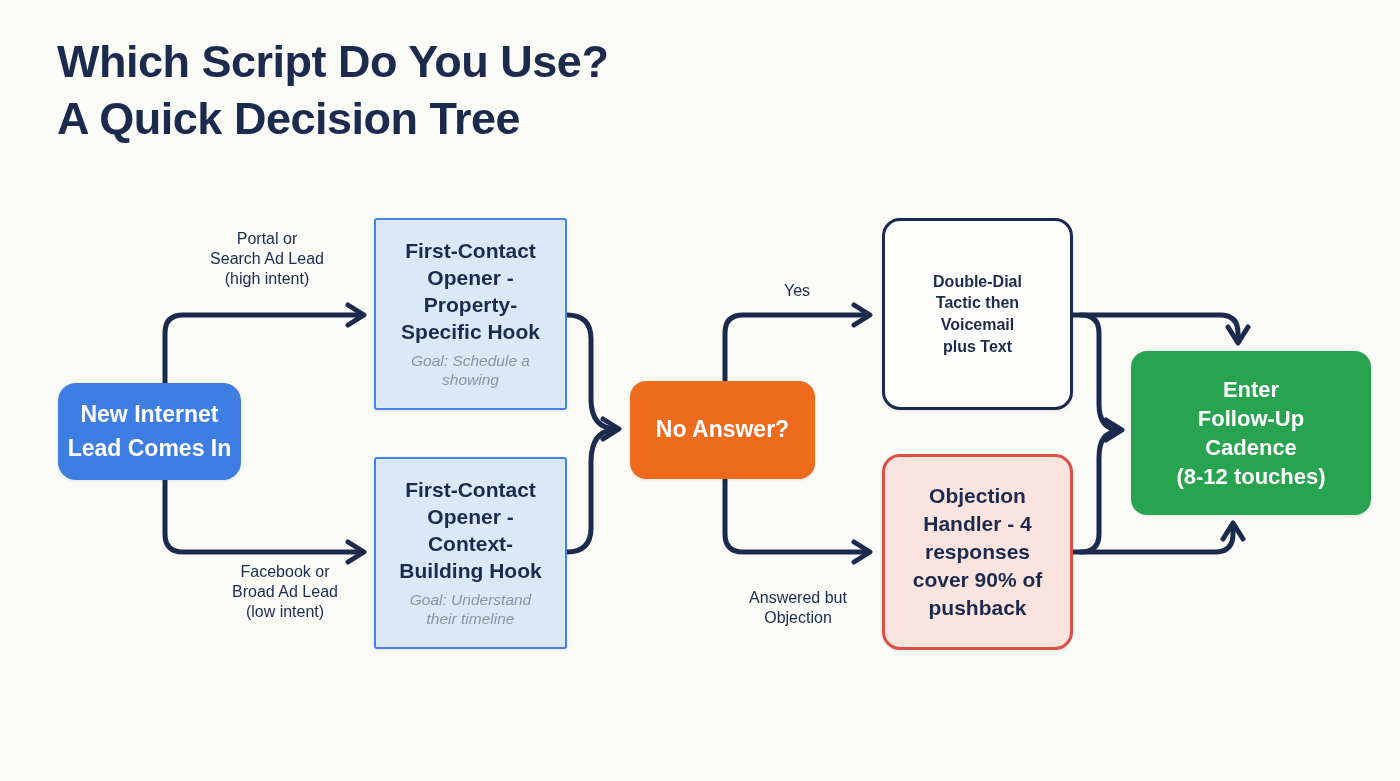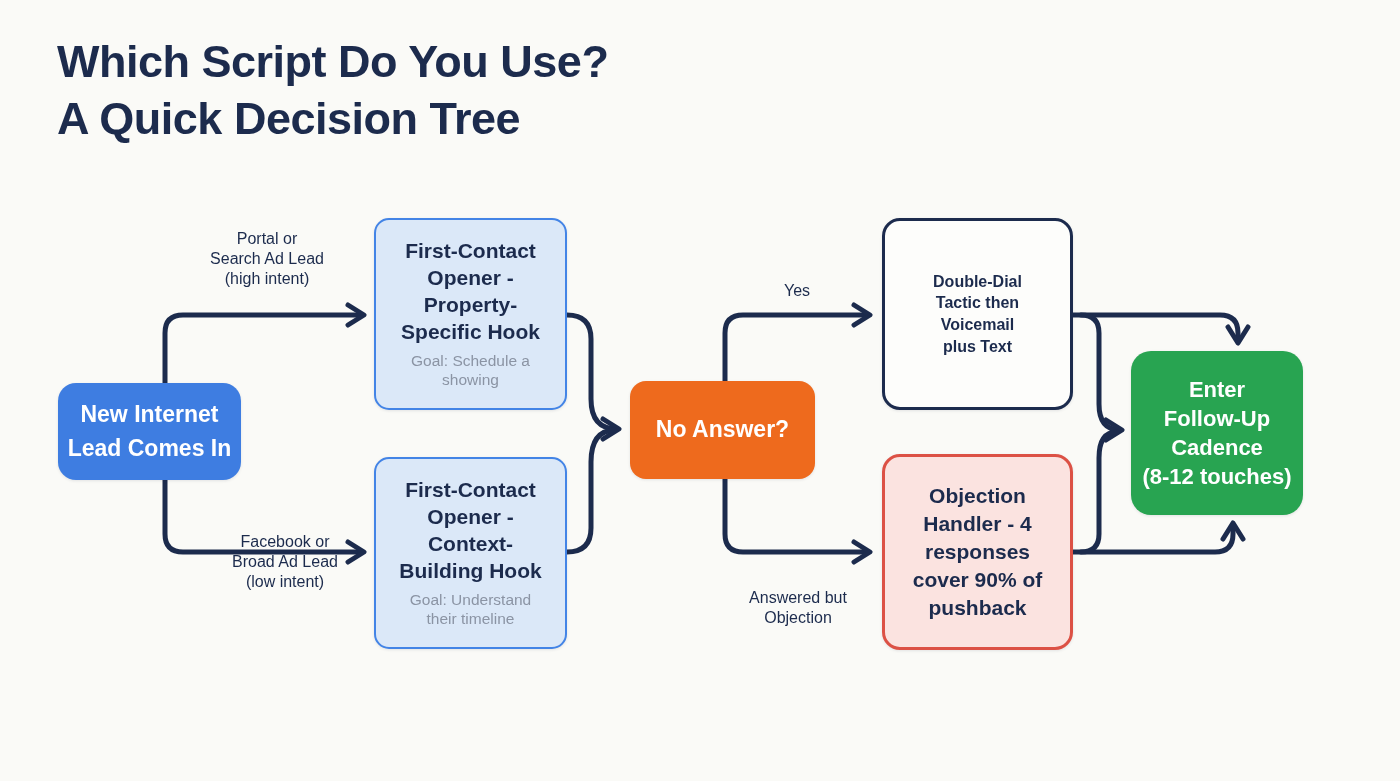--- a/index.html
+++ b/index.html
@@ -60,31 +60,32 @@
   .node-start{
     left:58px; top:383px; width:183px; height:97px;
     background:var(--blue);
     border-radius:18px;
   }
   .node-start .node-label{color:#ffffff;font-size:23px;line-height:1.45;}
   .node-light{
     width:193px; height:192px;
     background:var(--light-blue-fill);
     border:2.5px solid var(--light-blue-border);
-    border-radius:15px;
+    border-radius:3px;
     padding:6px;
   }
   .node-opener-property{left:374px; top:218px;}
   .node-opener-context{left:374px; top:457px;}
   .node-light .node-label{color:var(--navy);font-size:21px;line-height:1.28;}
   .node-goal{
     margin-top:5px;
     color:var(--gray-text);
     font-size:15.5px;
     line-height:1.25;
+    font-style:italic;
   }
   .node-no-answer{
     left:630px; top:381px; width:185px; height:98px;
     background:var(--orange);
   }
   .node-no-answer .node-label{color:#ffffff;font-size:23px;}
   .node-double-dial{
     left:882px; top:218px; width:191px; height:192px;
     background:var(--white-box);
     border:3px solid var(--navy);
@@ -92,34 +93,33 @@
   }
   .node-double-dial .node-label{color:var(--navy);font-size:16px;line-height:1.35;}
   .node-objection{
     left:882px; top:454px; width:191px; height:196px;
     background:var(--pink-fill);
     border:3px solid var(--pink-border);
     border-radius:18px;
   }
   .node-objection .node-label{color:var(--navy);font-size:21px;line-height:1.33;}
   .node-follow-up{
-    left:1131px; top:351px; width:172px; height:164px;
+    left:1131px; top:351px; width:240px; height:164px;
     background:var(--green);
-    border-radius:20px;
   }
   .node-follow-up .node-label{color:#ffffff;font-size:22px;line-height:1.32;}
   .edge-label{
     position:absolute;
     text-align:center;
     color:var(--navy);
     font-size:16px;
     line-height:1.25;
   }
   .label-high-intent{left:157px; top:229px; width:220px;}
-  .label-low-intent{left:175px; top:532px; width:220px;}
+  .label-low-intent{left:175px; top:562px; width:220px;}
   .label-yes{left:769px; top:281px; width:56px;}
   .label-objection{left:708px; top:588px; width:180px;}
 </style>
 </head>
 <body>
 
 <div class="canvas">
 
   <svg class="edges" viewBox="0 0 1400 781" xmlns="http://www.w3.org/2000/svg" aria-hidden="true">
     <defs>

